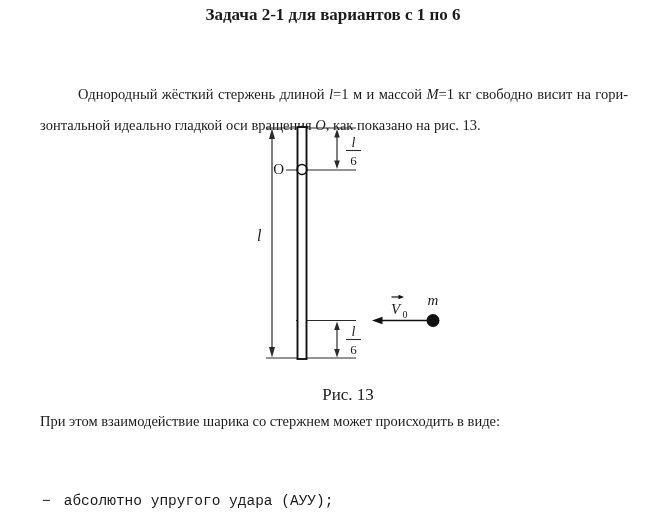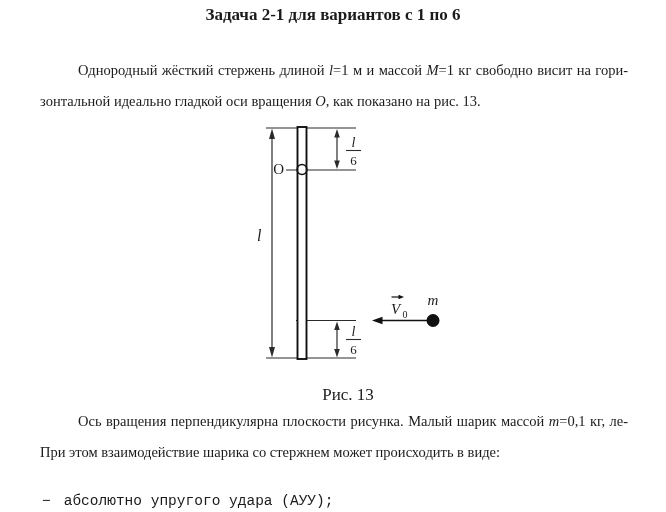--- a/index.html
+++ b/index.html
@@ -8,21 +8,21 @@
     font-family:"Liberation Serif", serif; color:#1b1b1b; overflow:hidden;
   }
   .title {
     position:absolute; top:5px; left:0; width:100%;
     text-align:center; font-weight:bold; font-size:17px;
   }
   .para { position:absolute; left:40px; width:588px; font-size:14.5px; }
   .p1 { top:55px; }
   .p2 { top:406px; }
   .line { height:31px; line-height:31px; overflow:hidden; white-space:normal; }
-  .indent { text-indent:38px; }
+  .indent { text-indent:38px;margin-top:24px; }
   .just { text-align:justify; }
   .just::after { content:""; display:inline-block; width:100%; height:0; }
   i { font-style:italic; }
   sub { font-size:70%; }
   .figure { position:absolute; left:248px; top:120px; }
   .figure text { font-family:"Liberation Serif", serif; fill:#1b1b1b; }
   .caption {
     position:absolute; left:248px; top:385px; width:200px;
     text-align:center; font-size:17px;
   }
@@ -99,21 +99,20 @@
       <polygon points="404,297 398.5,294.8 398.5,299.2" fill="#111111"></polygon>
       <text x="402.5" y="318" font-size="10">0</text>
     </g>
 
     <text x="433" y="305" text-anchor="middle" font-size="15" font-style="italic">m</text>
   </svg>
 
   <div class="caption">Рис. 13</div>
 
   <div class="para p2">
-    <div class="line just indent"><span>Ось вращения перпендикулярна плоскости рисунка. Малый шарик массой </span><i>m</i><span>=0,1 кг, ле-</span></div>
     <div class="line">При этом взаимодействие шарика со стержнем может происходить в виде:</div>
   </div>
 
   <div class="bullet">
     <span class="dash">−</span><span>абсолютно упругого удара (АУУ);</span>
   </div>
 
 </div>
 
 </body></html>

